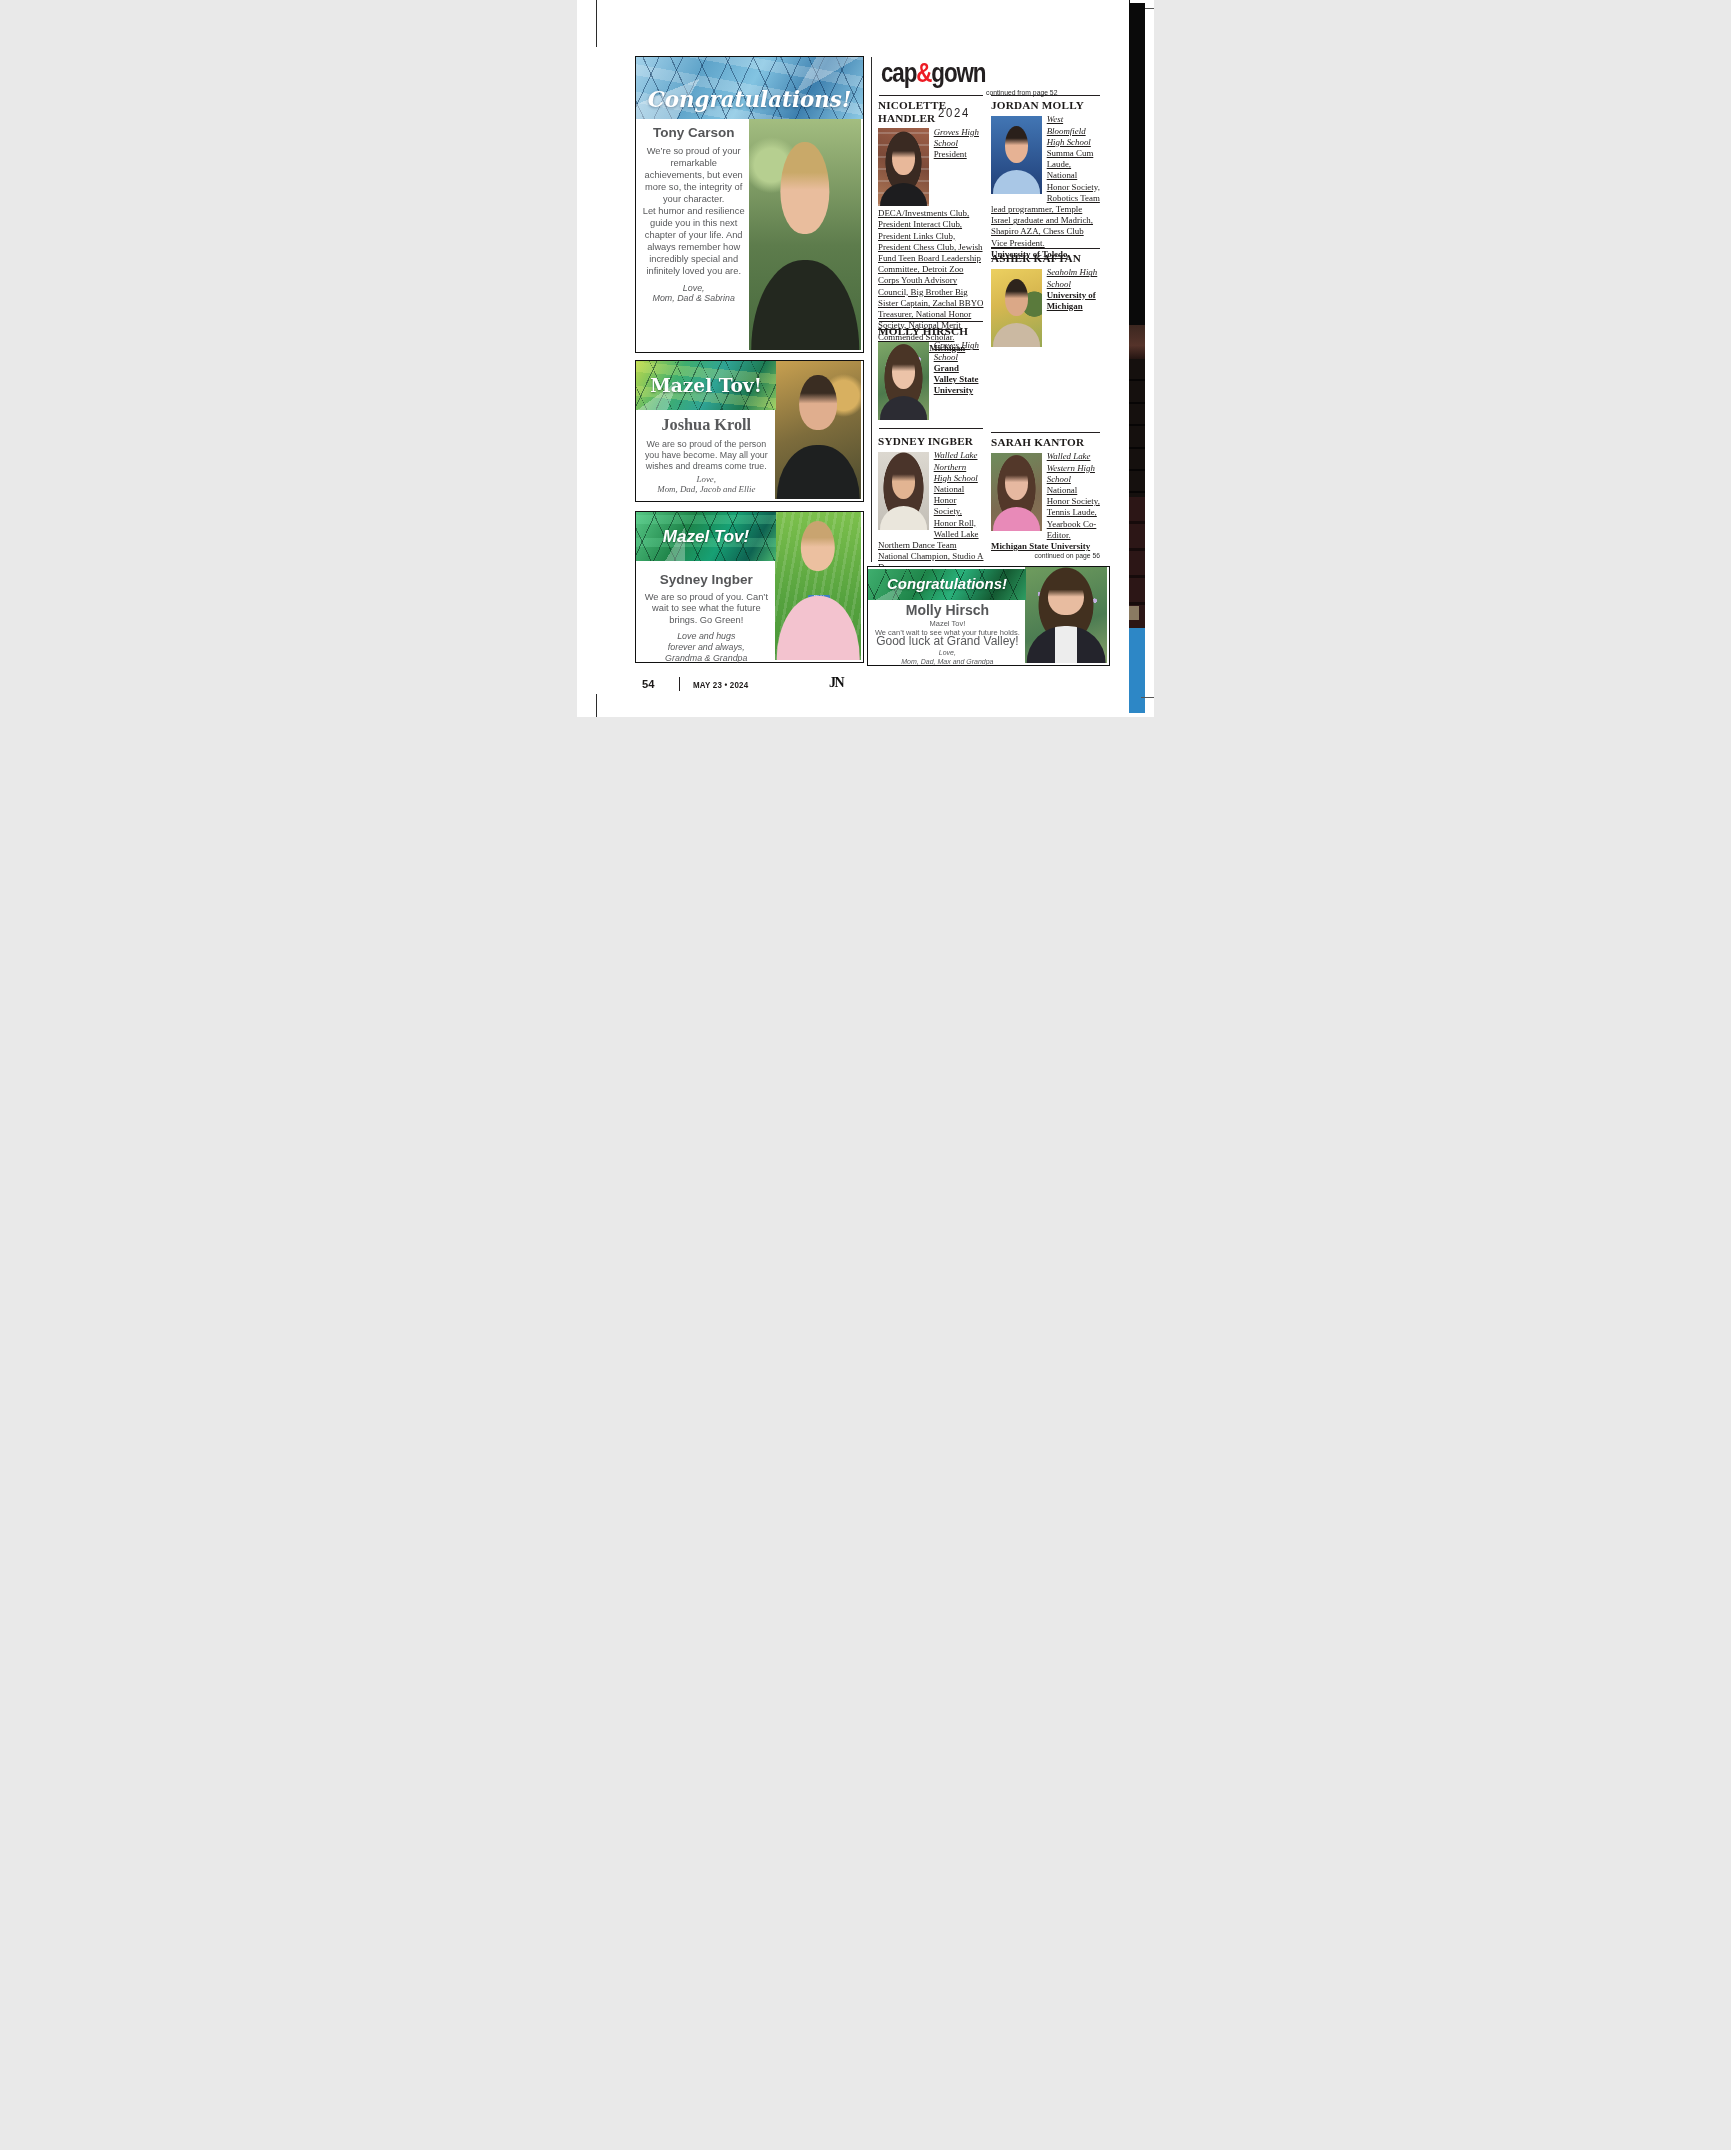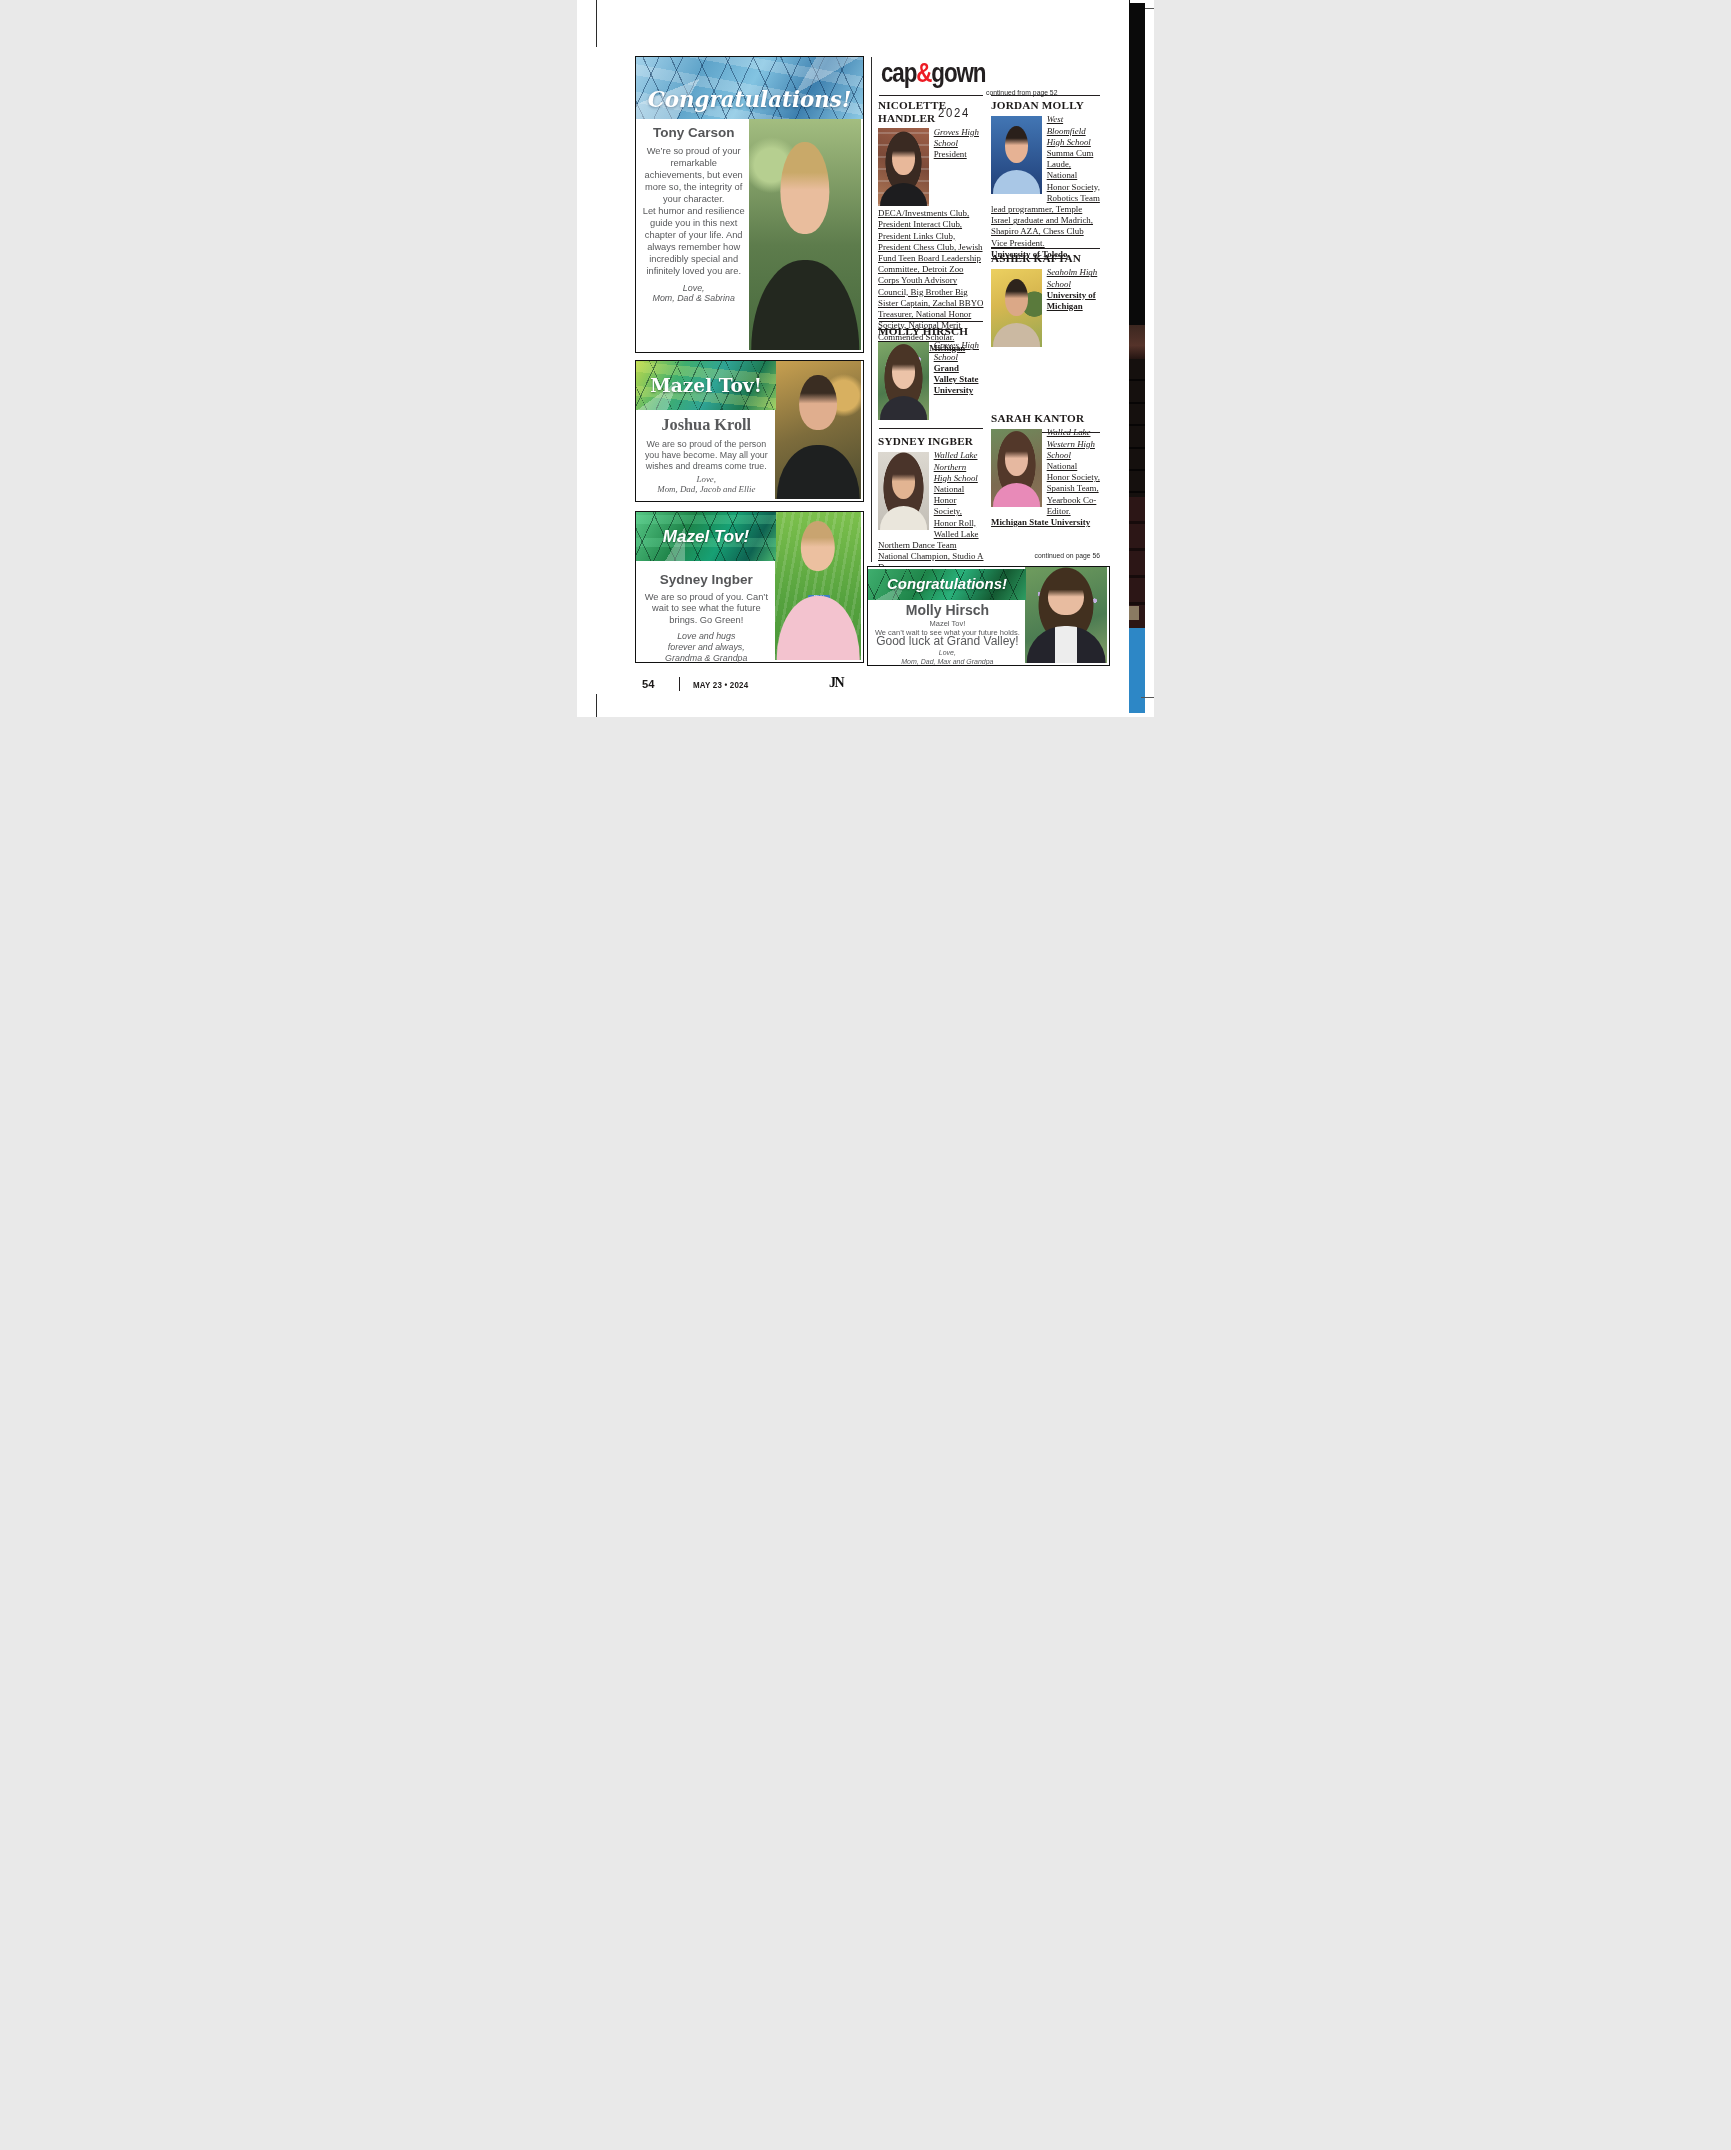--- a/index.html
+++ b/index.html
@@ -212,26 +212,26 @@
 
   <div class="profile p-right" style="top:252px;">
     <h3 class="pname">ASHER KAFTAN</h3>
     <div class="pbody">
       <div class="portrait p-asher"></div>
       <span class="school">Seaholm High School</span>
       <div class="univ">University of Michigan</div>
     </div>
   </div>
 
-  <div class="profile p-right" style="top:412px;">
+  <div class="profile p-right" style="top:436px;">
     <h3 class="pname">SARAH KANTOR</h3>
     <div class="pbody">
       <div class="portrait p-sarah"></div>
       <span class="school">Walled Lake Western High School</span>
-      <span class="acts">National Honor Society, Spanish Team, Yearbook Co-Editor.</span>
+      <span class="acts">National Honor Society, Tennis Laude, Yearbook Co-Editor.</span>
       <div class="univ">Michigan State University</div>
     </div>
   </div>
 
   <div class="cont-on">continued on page 56</div>
 
   <div class="adbox" style="left:58px;top:56px;width:227px;height:295px;">
     <div class="mosaic glass-blue" style="position:absolute;left:0;top:0;width:100%;height:62px;"></div>
     <div class="script-head" style="position:absolute;left:0;top:30px;width:100%;font-size:21.4px;">Congratulations!</div>
     <div class="adphoto ph-tony" style="left:113px;top:62px;width:112px;height:231px;"></div>

